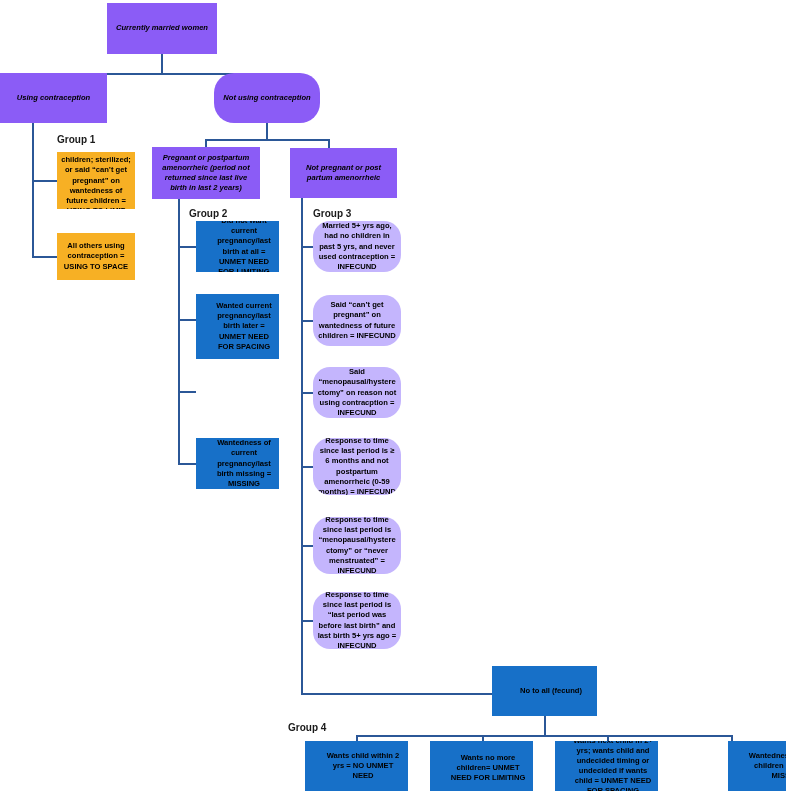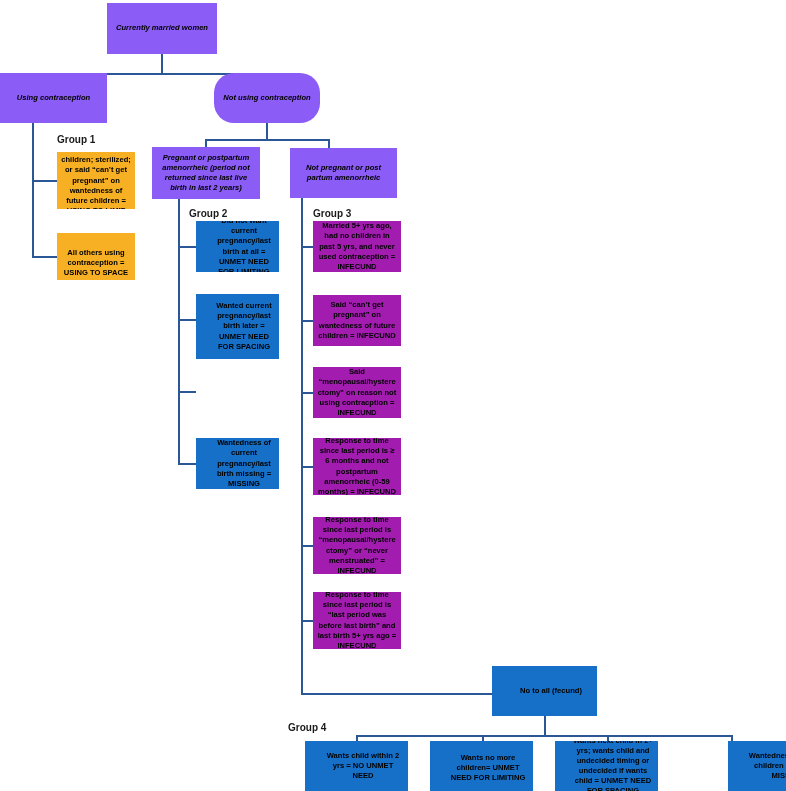--- a/index.html
+++ b/index.html
@@ -27,21 +27,21 @@
     color: #000000;
     font-size: 7.6px;
     line-height: 1.32;
     font-weight: 700;
     padding: 2px 4px;
     overflow: hidden;
     word-wrap: break-word;
   }
   .node.green  { background: #8b5cf6; font-style: italic; }
   .node.yellow { background: #F7B024; }
-  .node.orange { background: #a21caf; }
+  .node.orange { background: #c4b5fd; border-radius: 17px; }
   .node.blue   { background: #1770C8; }
   .node.blue   { color: #000000; padding-left: 17px; }
   .node span { display: block; width: 100%; }
 
   .glabel {
     position: absolute;
     font-size: 10px;
     font-weight: 700;
     color: #1a1a1a;
     white-space: nowrap;
@@ -117,21 +117,21 @@
   <div class="node green" style="left:278px; top:148px; width:107px; height:50px;margin-left:12px;">
     <span>Not pregnant or post partum amenorrheic</span>
   </div>
 
   <div class="glabel" style="left:57px; top:134px;">Group 1</div>
 
   <div class="node yellow" style="left:57px; top:152px; width:78px; height:57px;">
     <span>Wants no more children; sterilized; or said “can’t get pregnant” on wantedness of future children = USING TO LIMIT</span>
   </div>
 
-  <div class="node yellow" style="left:57px; top:233px; width:78px; height:47px;align-items:flex-end;">
+  <div class="node yellow" style="left:57px; top:233px; width:78px; height:47px;">
     <span>All others using contraception = USING TO SPACE</span>
   </div>
 
   <div class="glabel" style="left:189px; top:208px;text-align:right;">Group 2</div>
 
   <div class="node blue" style="left:196px; top:221px; width:83px; height:51px;">
     <span>Did not want current pregnancy/last birth at all = UNMET NEED FOR LIMITING</span>
   </div>
 
   <div class="node blue" style="left:196px; top:294px; width:83px; height:65px;">

